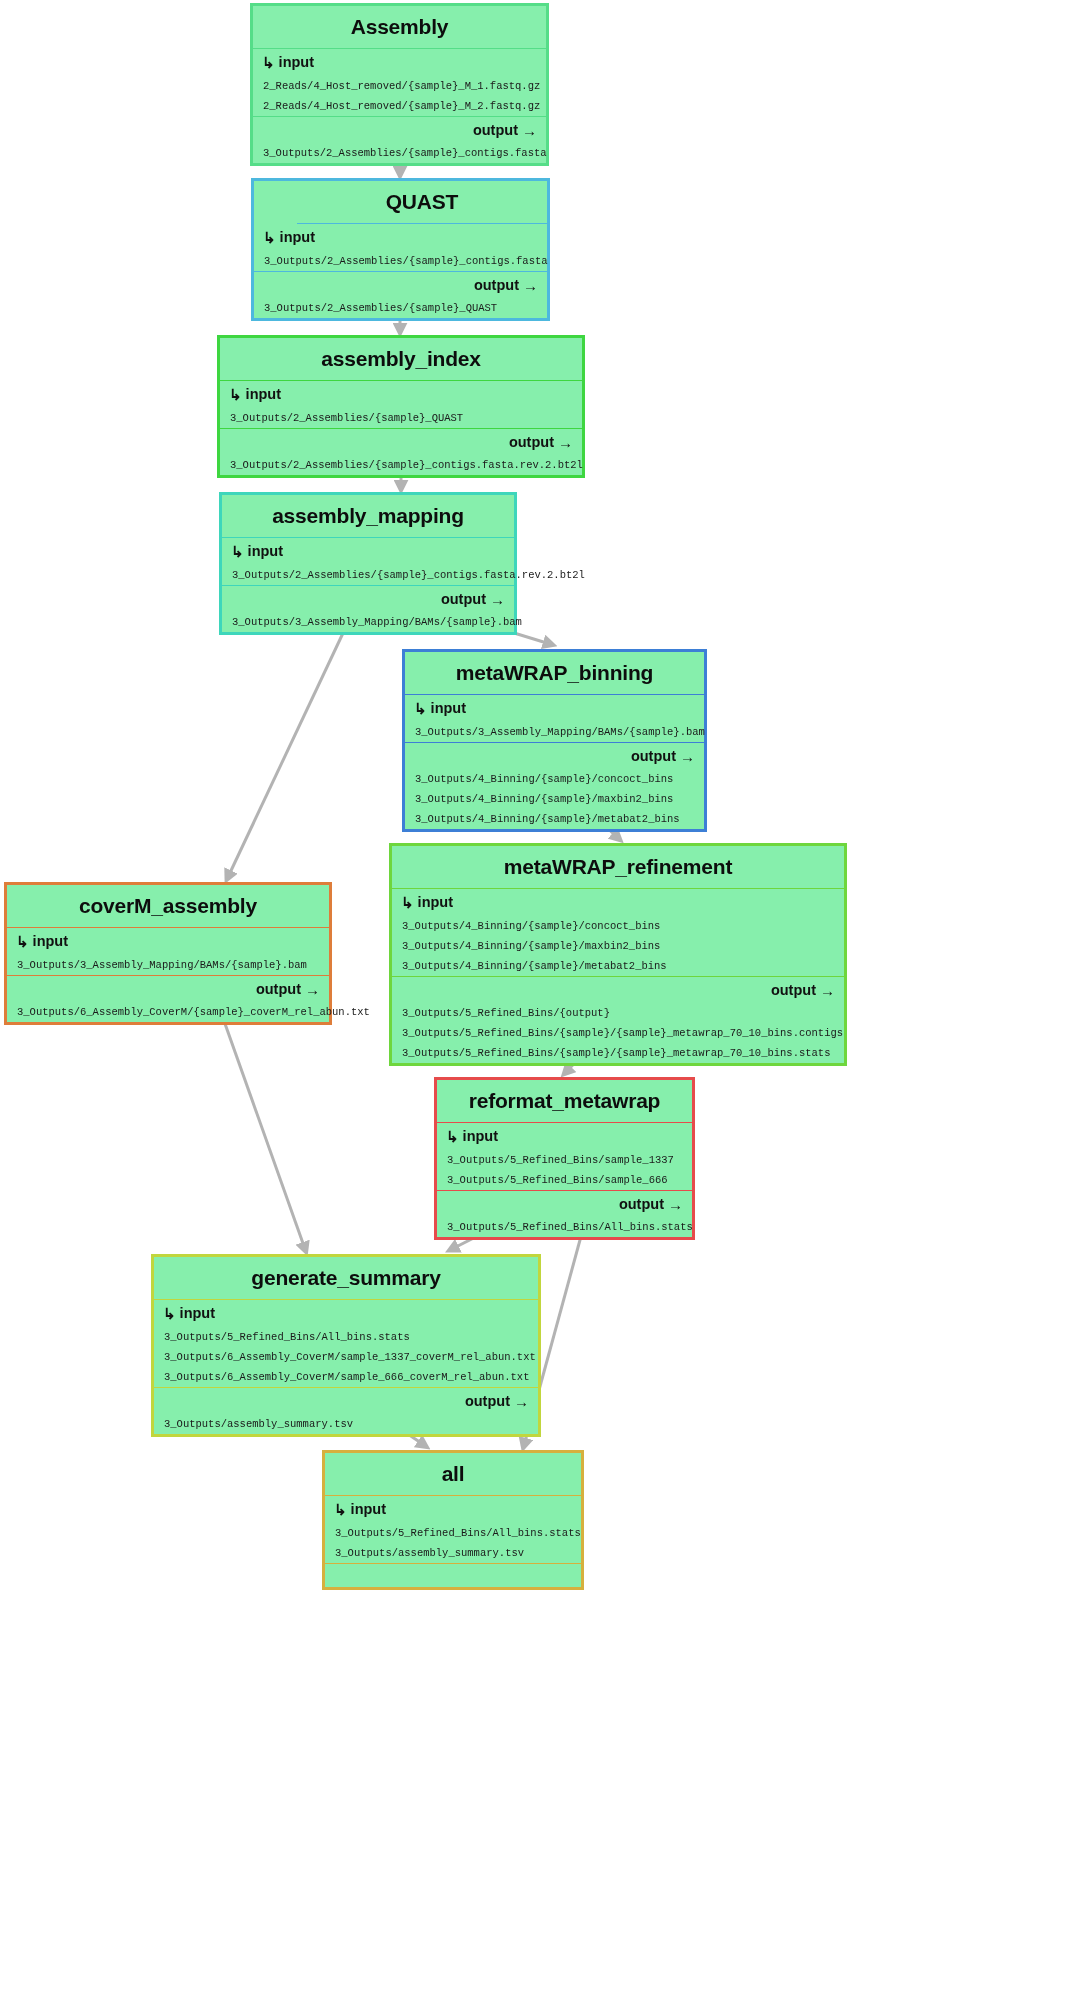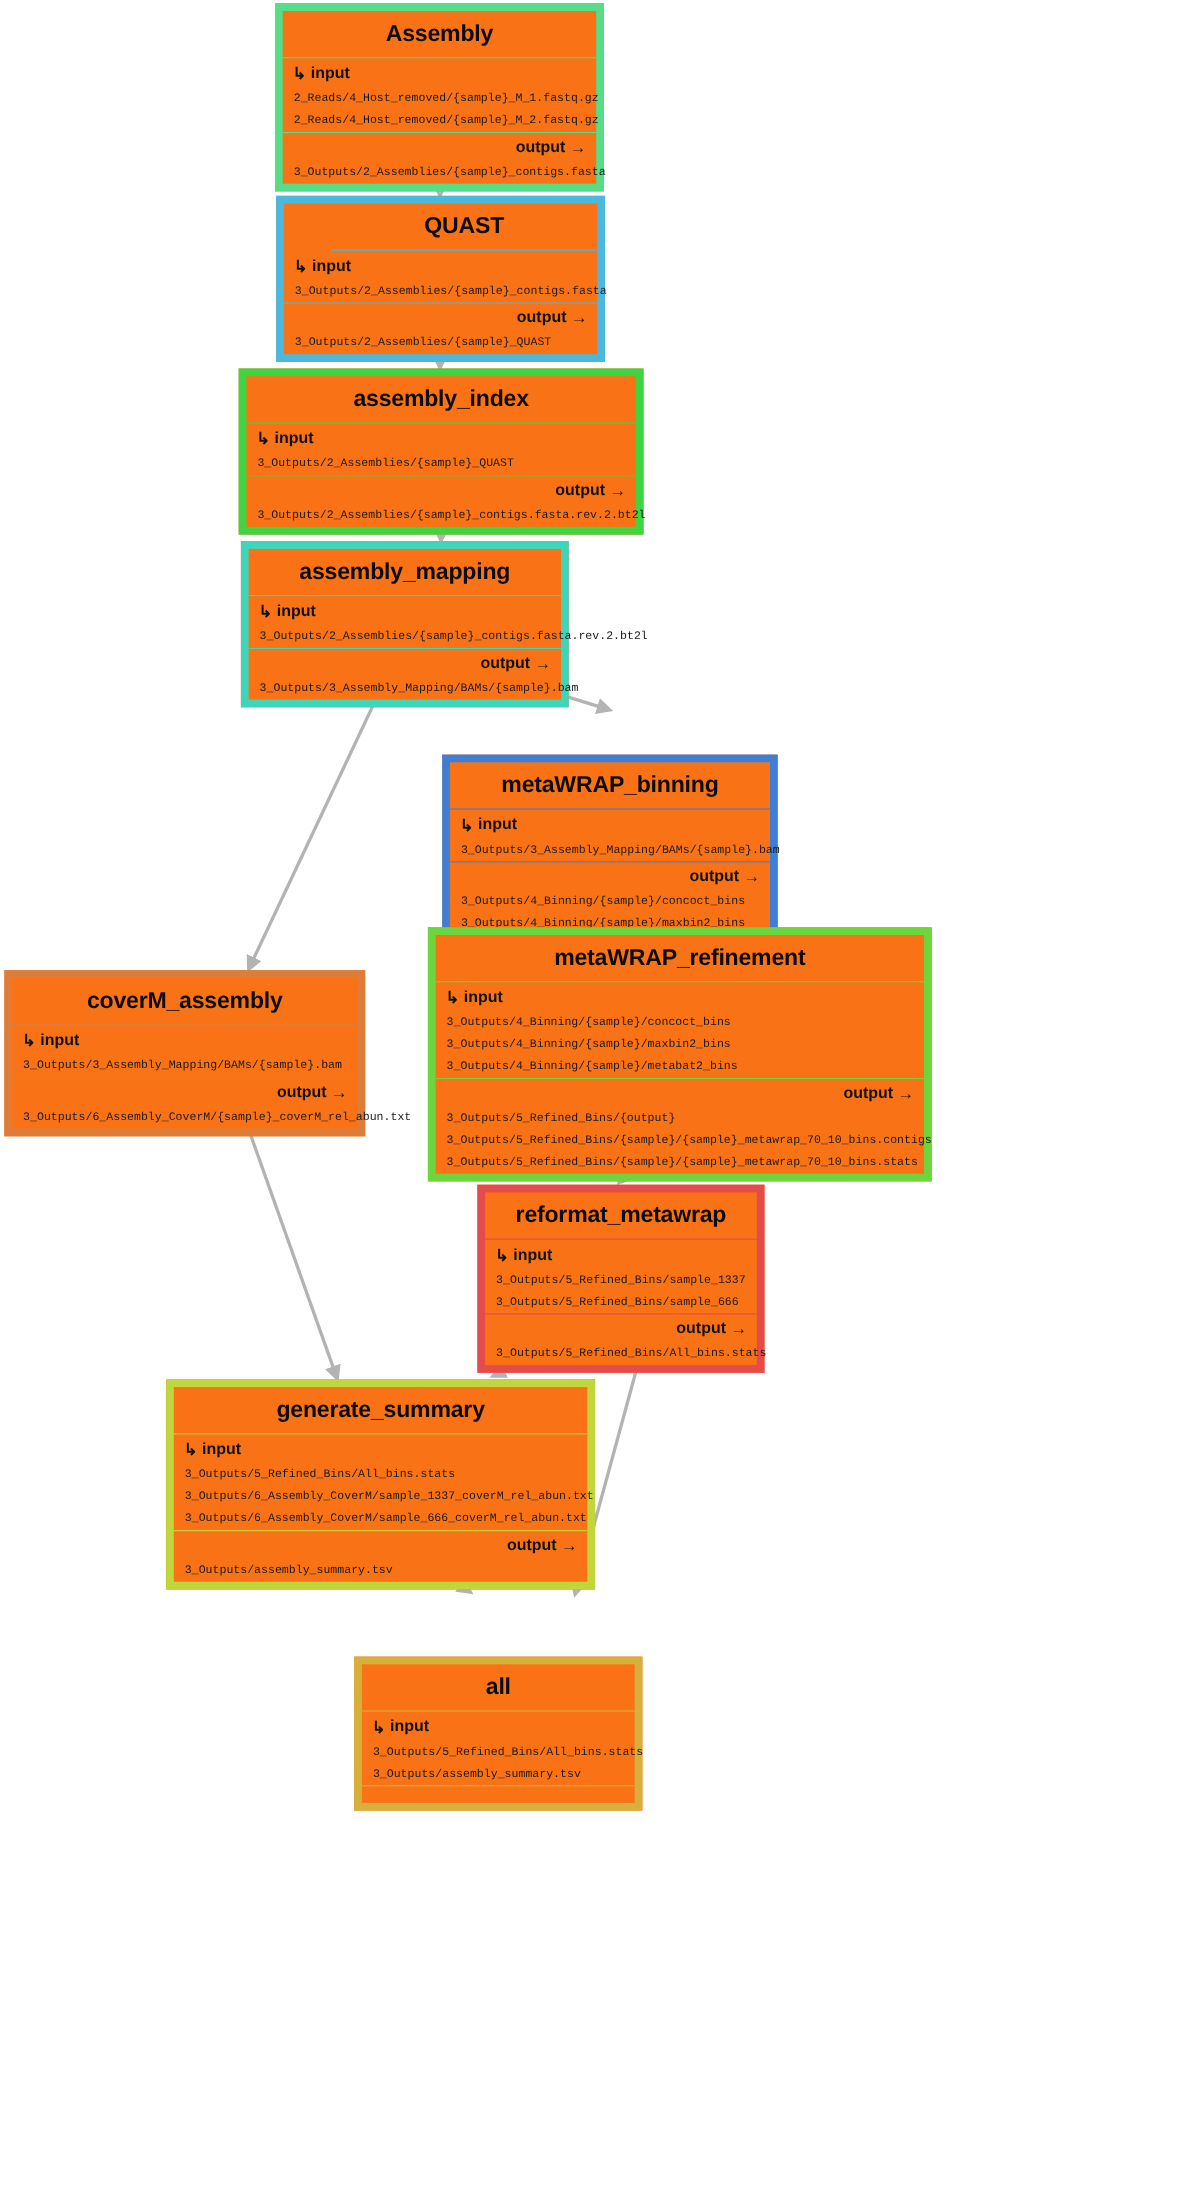--- a/index.html
+++ b/index.html
@@ -26,22 +26,22 @@
     position: absolute;
     left: 0; top: 0;
     width: 1083px;
     height: 1997px;
     pointer-events: none;
   }
 
   .node {
     position: absolute;
     box-sizing: border-box;
-    background: #f97316;
-    border: 7px solid #be185d;
+    background: #86efac;
+    border: 3px solid #be185d;
     z-index: 2;
   }
 
   .node-title {
     text-align: center;
     font-weight: bold;
     font-size: 21px;
     color: #0d0d0d;
     font-family: "Liberation Sans", sans-serif;
     padding: 9px 6px 9px 6px;
@@ -149,21 +149,21 @@
         <div class="section">
           <div class="sec-label input"><span class="arrow-glyph">↳</span> <span>input</span></div>
           <div class="file-row">3_Outputs/2_Assemblies/{sample}_contigs.fasta.rev.2.bt2l</div>
         </div>
         <div class="divider" style="border-top-color: rgb(62, 214, 187);"></div>
         <div class="section">
           <div class="sec-label output"><span>output</span> <span class="arrow-glyph">→</span></div>
           <div class="file-row">3_Outputs/3_Assembly_Mapping/BAMs/{sample}.bam</div>
         </div>
       </div>
-      <div class="node" style="left: 402px; top: 649px; width: 305px; min-height: 161px; border-color: rgb(61, 127, 214); margin-top: 37px;">
+      <div class="node" style="left: 402px; top: 649px; width: 305px; min-height: 161px; border-color: rgb(61, 127, 214);">
         <div class="node-title" style="border-bottom: 1.5px solid rgb(61, 127, 214);">metaWRAP_binning</div>
         <div class="section">
           <div class="sec-label input"><span class="arrow-glyph">↳</span> <span>input</span></div>
           <div class="file-row">3_Outputs/3_Assembly_Mapping/BAMs/{sample}.bam</div>
         </div>
         <div class="divider" style="border-top-color: rgb(61, 127, 214);"></div>
         <div class="section">
           <div class="sec-label output"><span>output</span> <span class="arrow-glyph">→</span></div>
           <div class="file-row">3_Outputs/4_Binning/{sample}/concoct_bins</div>
           <div class="file-row">3_Outputs/4_Binning/{sample}/maxbin2_bins</div>
@@ -218,21 +218,21 @@
           <div class="file-row">3_Outputs/5_Refined_Bins/All_bins.stats</div>
           <div class="file-row">3_Outputs/6_Assembly_CoverM/sample_1337_coverM_rel_abun.txt</div>
           <div class="file-row">3_Outputs/6_Assembly_CoverM/sample_666_coverM_rel_abun.txt</div>
         </div>
         <div class="divider" style="border-top-color: rgb(193, 214, 61);"></div>
         <div class="section">
           <div class="sec-label output"><span>output</span> <span class="arrow-glyph">→</span></div>
           <div class="file-row">3_Outputs/assembly_summary.tsv</div>
         </div>
       </div>
-      <div class="node" style="left: 322px; top: 1506px; width: 262px; min-height: 140px; border-color: rgb(214, 176, 61);">
+      <div class="node" style="left: 322px; top: 1450px; width: 262px; min-height: 140px; border-color: rgb(214, 176, 61);">
         <div class="node-title" style="border-bottom: 1.5px solid rgb(214, 176, 61);">all</div>
         <div class="section">
           <div class="sec-label input"><span class="arrow-glyph">↳</span> <span>input</span></div>
           <div class="file-row">3_Outputs/5_Refined_Bins/All_bins.stats</div>
           <div class="file-row">3_Outputs/assembly_summary.tsv</div>
         </div>
         <div class="divider" style="border-top-color: rgb(214, 176, 61);"></div>
         <div class="section">
           <div class="spacer"></div>
         </div>

